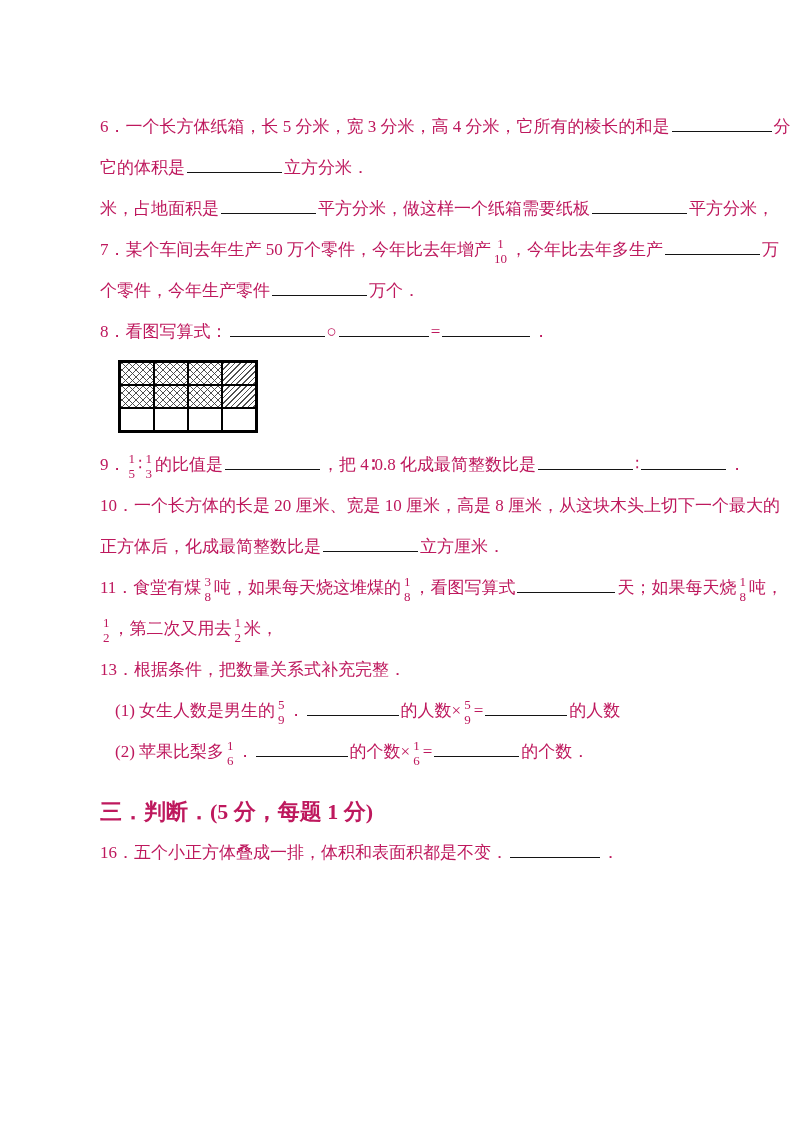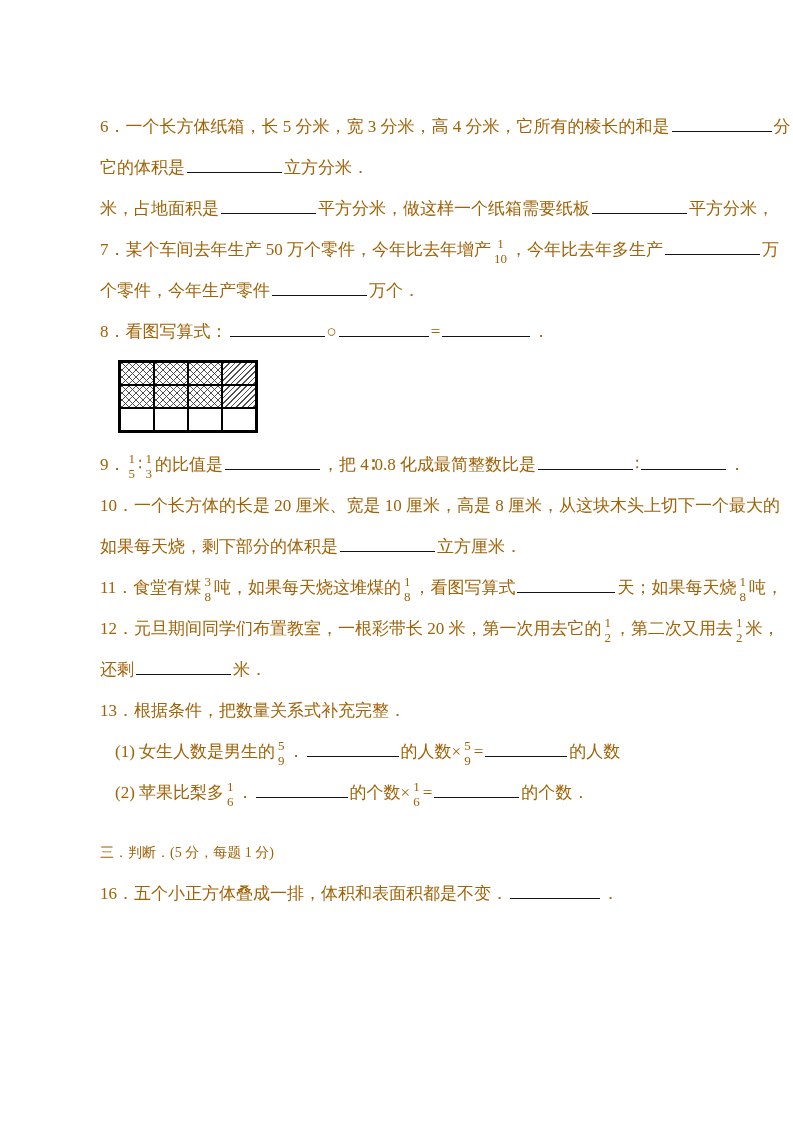--- a/index.html
+++ b/index.html
@@ -2,33 +2,33 @@
 <html><head>
 <meta charset="utf-8">
 <style>
   html,body { margin:0; padding:0; background:#ffffff; }
   .page {
     position:relative;
     width:790px; height:1122px;
     box-sizing:border-box;
     padding:106px 100px 0 100px;
     background:#ffffff;
-    color:#a16207;
+    color:#be185d;
     font-family:"Liberation Serif","DejaVu Serif",serif;
     font-size:17px;
     overflow:hidden;
   }
   .line {
     height:41px;
     line-height:41px;
     white-space:nowrap;
   }
   .line.heading {
-    font-weight:400;
-    font-size:14px;
+    font-weight:700;
+    font-size:22px;
     margin-top:19px;
   }
   .line.indent { padding-left:15px; }
   .blank {
     display:inline-block;
     border-bottom:1px solid #141414;
     height:0.95em;
     margin:0 2px;
     vertical-align:baseline;
   }
@@ -97,39 +97,38 @@
       </div>
     </div>
     <div class="line"><span class="trun">9．</span><span class="frac">
         <span class="fnum">1</span>
         <span class="fden">5</span>
       </span><span class="trun">∶</span><span class="frac">
         <span class="fnum">1</span>
         <span class="fden">3</span>
       </span><span class="trun">的比值是</span><span class="blank" style="width: 95px;"></span><span class="trun">，把 4∶0.8 化成最简整数比是</span><span class="blank" style="width: 95px;"></span><span class="trun">∶</span><span class="blank" style="width: 85px;"></span><span class="trun">．</span></div>
     <div class="line"><span class="trun">10．一个长方体的长是 20 厘米、宽是 10 厘米，高是 8 厘米，从这块木头上切下一个最大的</span></div>
-    <div class="line"><span class="trun">如果每天烧，剩下部分的体积是</span><span class="blank" style="width: 95px;"></span><span class="trun">立方厘米．</span></div>
+    <div class="line"><span class="trun">正方体后，化成最简整数比是</span><span class="blank" style="width: 95px;"></span><span class="trun">立方厘米．</span></div>
     <div class="line"><span class="trun">11．食堂有煤</span><span class="frac">
         <span class="fnum">3</span>
         <span class="fden">8</span>
       </span><span class="trun">吨，如果每天烧这堆煤的</span><span class="frac">
         <span class="fnum">1</span>
         <span class="fden">8</span>
       </span><span class="trun">，看图写算式</span><span class="blank" style="width: 98px;"></span><span class="trun">天；如果每天烧</span><span class="frac">
         <span class="fnum">1</span>
         <span class="fden">8</span>
       </span><span class="trun">吨，</span></div>
-    <div class="line"><span class="trun">12．元旦期间同学们布置教室，一根彩带长 20 米，第一次用去它的</span><span class="frac">
+    <div class="line"><span class="frac">
         <span class="fnum">1</span>
         <span class="fden">2</span>
       </span><span class="trun">，第二次又用去</span><span class="frac">
         <span class="fnum">1</span>
         <span class="fden">2</span>
       </span><span class="trun">米，</span></div>
-    <div class="line"><span class="trun">还剩</span><span class="blank" style="width: 95px;"></span><span class="trun">米．</span></div>
     <div class="line"><span class="trun">13．根据条件，把数量关系式补充完整．</span></div>
     <div class="line indent"><span class="trun">(1) 女生人数是男生的</span><span class="frac">
         <span class="fnum">5</span>
         <span class="fden">9</span>
       </span><span class="trun">．</span><span class="blank" style="width: 92px;"></span><span class="trun">的人数×</span><span class="frac">
         <span class="fnum">5</span>
         <span class="fden">9</span>
       </span><span class="trun">=</span><span class="blank" style="width: 82px;"></span><span class="trun">的人数</span></div>
     <div class="line indent"><span class="trun">(2) 苹果比梨多</span><span class="frac">
         <span class="fnum">1</span>

